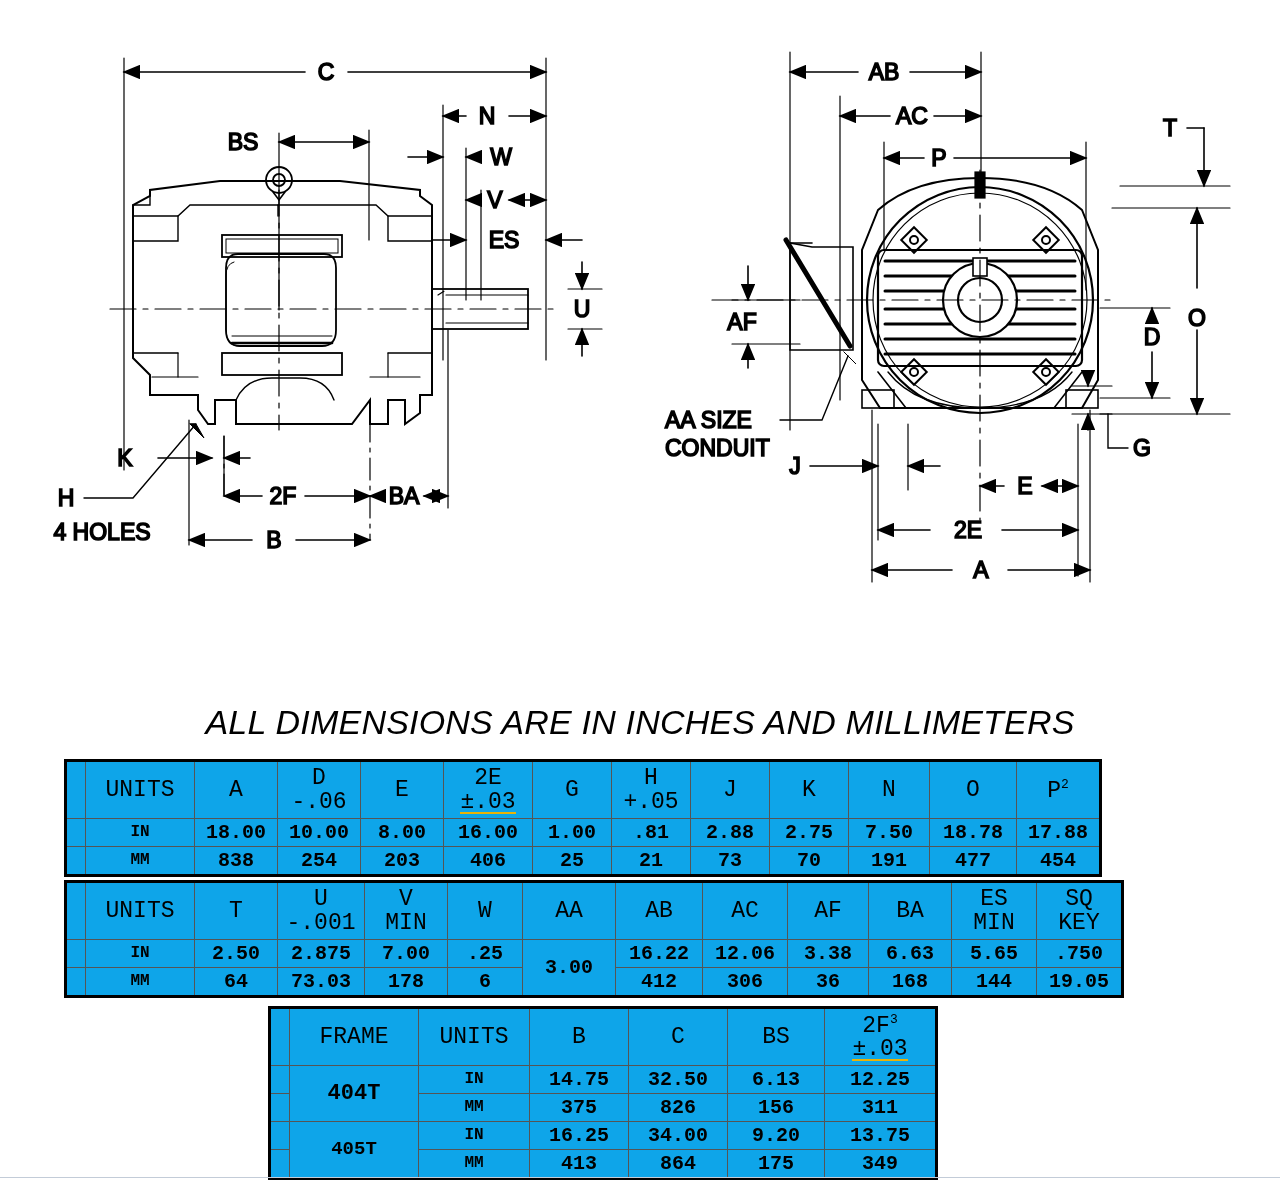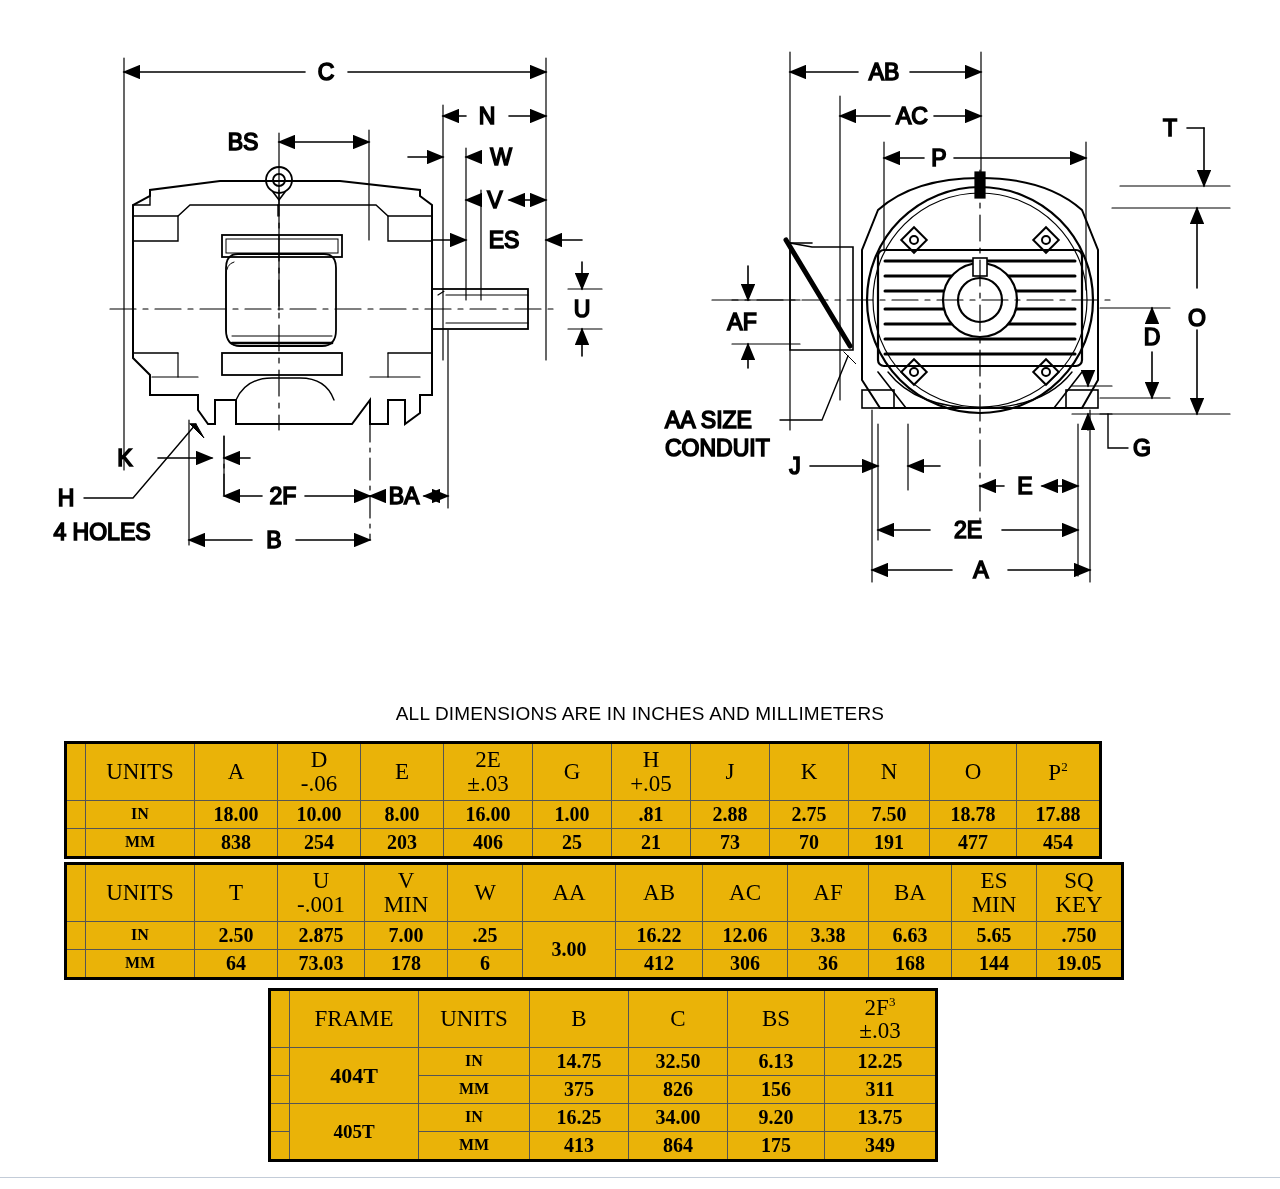--- a/index.html
+++ b/index.html
@@ -6,35 +6,35 @@
   body{width:1280px;height:1189px;position:relative;overflow:hidden;
        font-family:"Liberation Sans", sans-serif;color:#000;}
 
   #drawing{position:absolute;left:0;top:0;width:1280px;height:1189px;}
 
   .lbl{font-family:"Liberation Sans", sans-serif;font-size:23px;fill:#000;}
 
   
   .tbl-wrap{position:absolute;}
   table.dim{border-collapse:collapse;border-spacing:0;
-            font-family:Liberation Serif, serif;
-            background:#eab308;}
+            font-family:Liberation Mono, monospace;
+            background:#0ea5e9;margin-top:18px;}
   table.dim td{border:1.5px solid #555;text-align:center;
                vertical-align:middle;padding:0;line-height:1.05;}
   table.dim .hdr{font-size:23px;height:56px;}
   table.dim .val{font-size:20px;height:27px;font-weight:bold;}
   table.dim .u{font-size:16px;font-weight:bold;}
   .outer{border:3px solid #000 !important;}
   .blank{width:18px;}
   .sup{font-size:13px;vertical-align:super;}
   .two-line{display:block;}
   .under{border-bottom:2px solid #eab308;display:inline-block;line-height:0.82;}
 
   #caption{position:absolute;left:0;top:703px;width:1280px;text-align:center;
-           font-size:19px;letter-spacing:.2px;}
+           font-size:34px;letter-spacing:.2px;font-style:italic;}
   #bottomrule{position:absolute;left:0;top:1177px;width:1280px;height:1px;
               background:#c3ccd8;}
 </style>
 </head>
 <body>
 
 <svg id="drawing" viewBox="0 0 1280 1189">
   <defs>
     <marker id="ar" markerWidth="11" markerHeight="9" refX="10" refY="4.5" orient="auto">
       <path d="M0,0 L11,4.5 L0,9 Z" fill="#000"></path>

